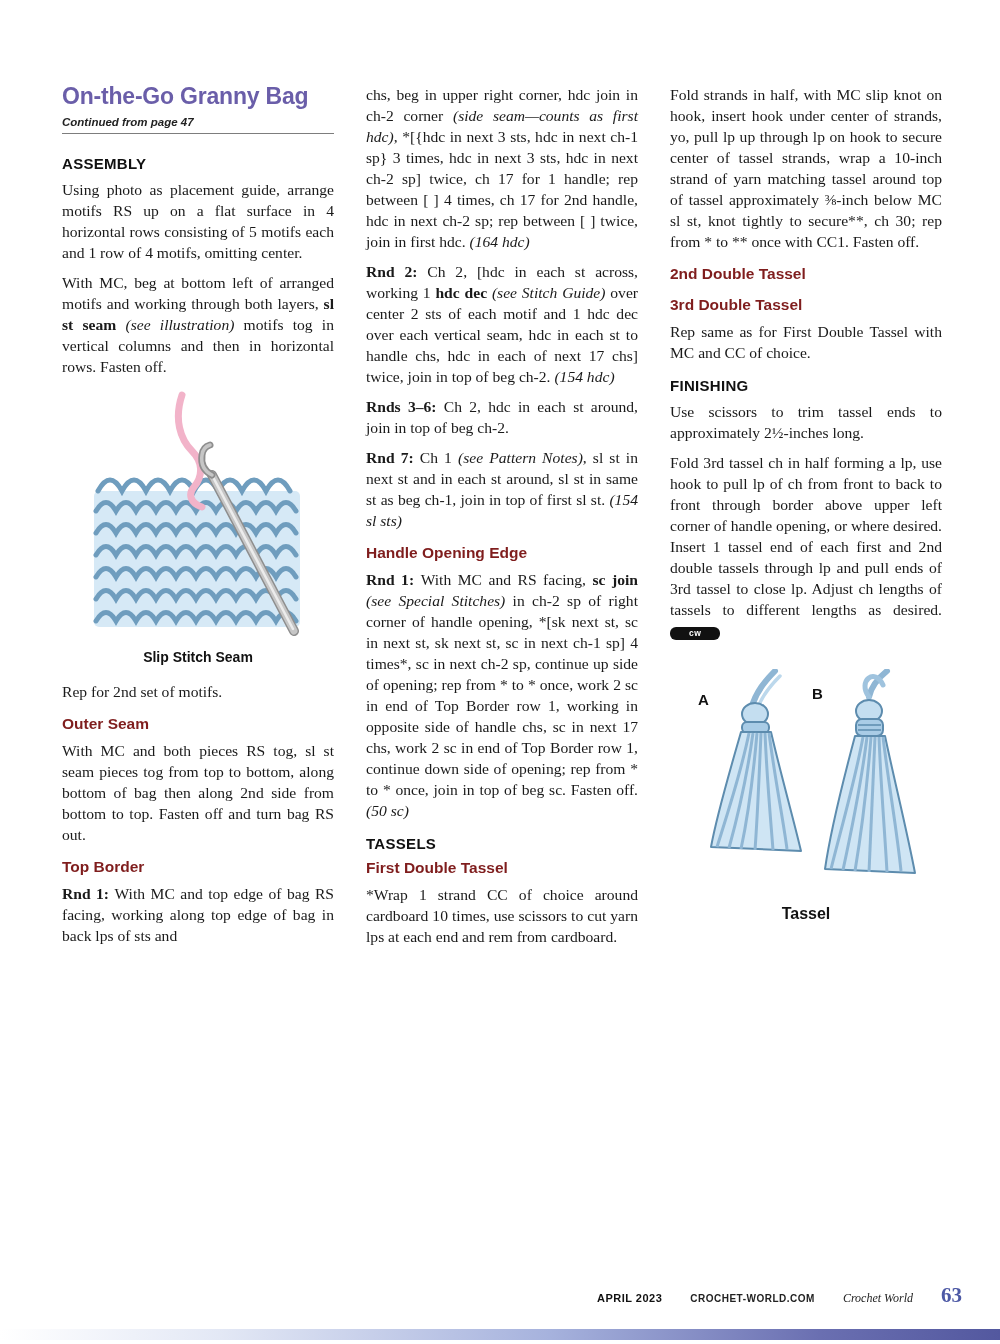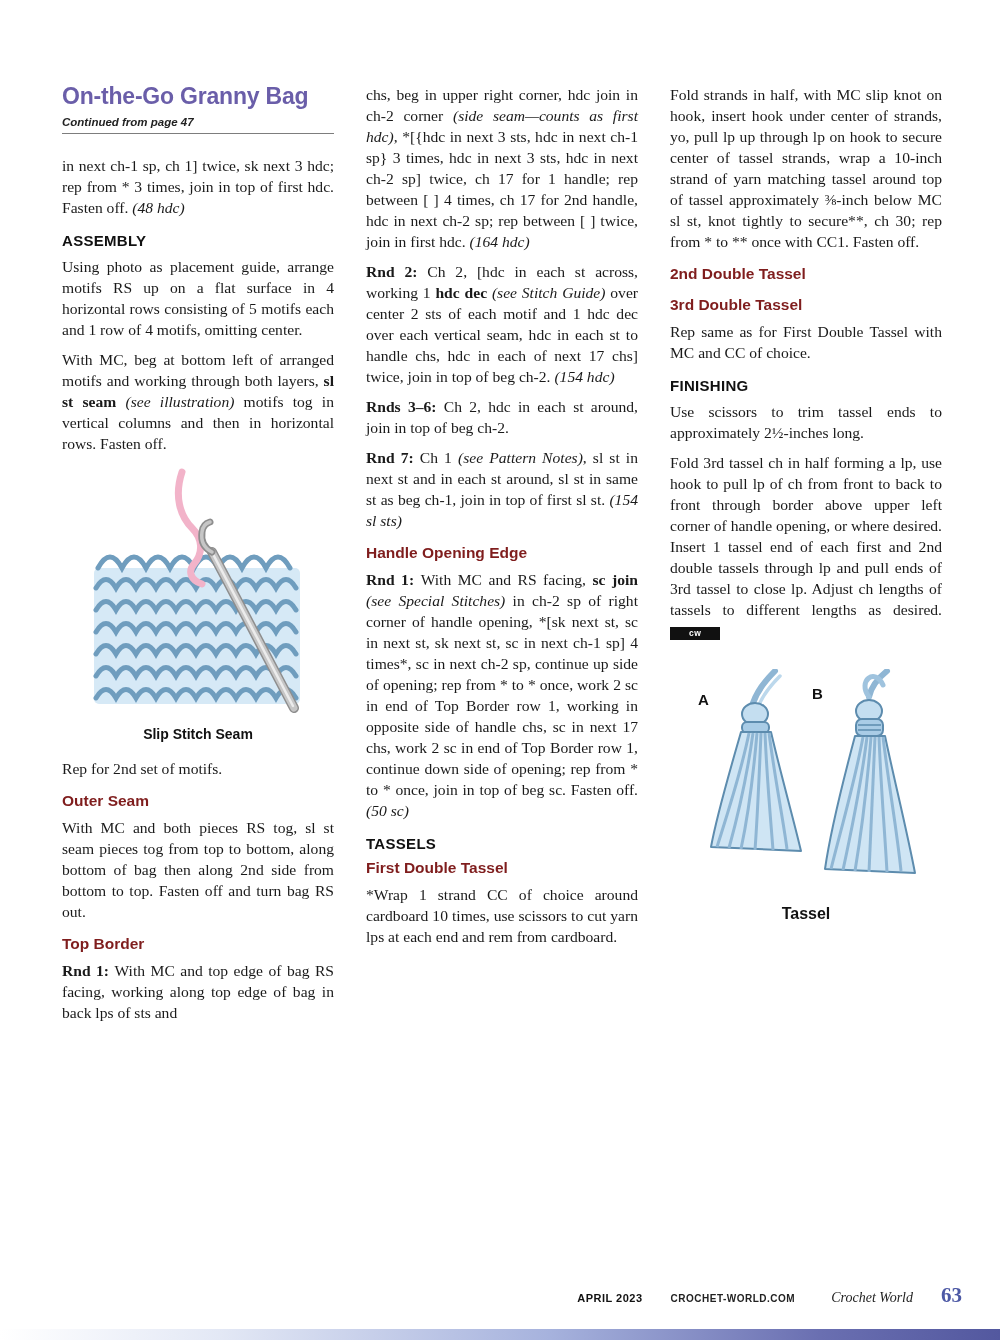--- a/index.html
+++ b/index.html
@@ -50,50 +50,49 @@
   .tassel-label{
     position:absolute;
     font-family:"Liberation Sans",sans-serif;font-weight:bold;
     font-size:15px;color:#111;
   }
   .label-a{left:28px;top:22px;}
   .label-b{left:142px;top:16px;}
   .endmark{
     display:inline-block;background:#111;color:#fff;
     font-family:"Liberation Sans",sans-serif;font-weight:bold;
-    font-size:8.5px;line-height:1;padding:2px 19px;border-radius:0;
+    font-size:8.5px;line-height:1;padding:2px 19px;border-radius:6px;
     vertical-align:baseline;letter-spacing:.5px;
   }
   .footer{
     position:absolute;right:38px;bottom:36px;
     display:flex;align-items:baseline;gap:28px;
     font-family:"Liberation Sans",sans-serif;white-space:nowrap;
   }
   .f-month{font-weight:bold;font-size:11px;letter-spacing:.5px;color:#111;}
   .f-site{font-weight:bold;font-size:10px;letter-spacing:.5px;color:#222;}
-  .f-mag{font-family:"Liberation Serif",serif;font-style:italic;font-size:14px;color:#222;margin-left:8px;}
+  .f-mag{font-family:"Liberation Serif",serif;font-style:italic;font-size:12px;color:#222;}
   .f-page{font-family:"Liberation Serif",serif;font-weight:bold;font-size:21px;color:#4d59a5;}
   .bottom-bar{
     position:absolute;left:0;right:0;bottom:4px;height:11px;
     background:linear-gradient(to right,#ffffff 0%,#e3e8f5 22%,#a6b2dd 55%,#6a6fb1 82%,#53589f 100%);
   }
 </style>
 </head>
 <body>
 
 <div class="page">
 
   <div class="columns">
 
     <div class="col">
       <h1 class="title">On-the-Go Granny Bag</h1>
       <div class="continued">Continued from page 47</div>
       <div class="title-rule"></div>
 
-      <p class="body"><span>in next ch-1 sp, ch 1] twice, sk next 3 hdc; rep from * 3 times, join in top of first hdc. Fasten off. </span><span class="ri">(48 hdc)</span></p>
 
       <h2 class="h-major">ASSEMBLY</h2>
       <p class="body">Using photo as placement guide, arrange motifs RS up on a flat surface in 4 horizontal rows consisting of 5 motifs each and 1 row of 4 motifs, omitting center.</p>
       <p class="body"><span>With MC, beg at bottom left of arranged motifs and working through both layers, </span><span class="rb">sl st seam </span><span class="ri">(see illustration)</span><span> motifs tog in vertical columns and then in horizontal rows. Fasten off.</span></p>
 
       <div class="illus-wrap">
         <svg width="224" height="250" viewBox="0 0 224 250">
 
           <rect x="8" y="100" width="206" height="136" rx="5" fill="#d6e9f6"></rect>
 

